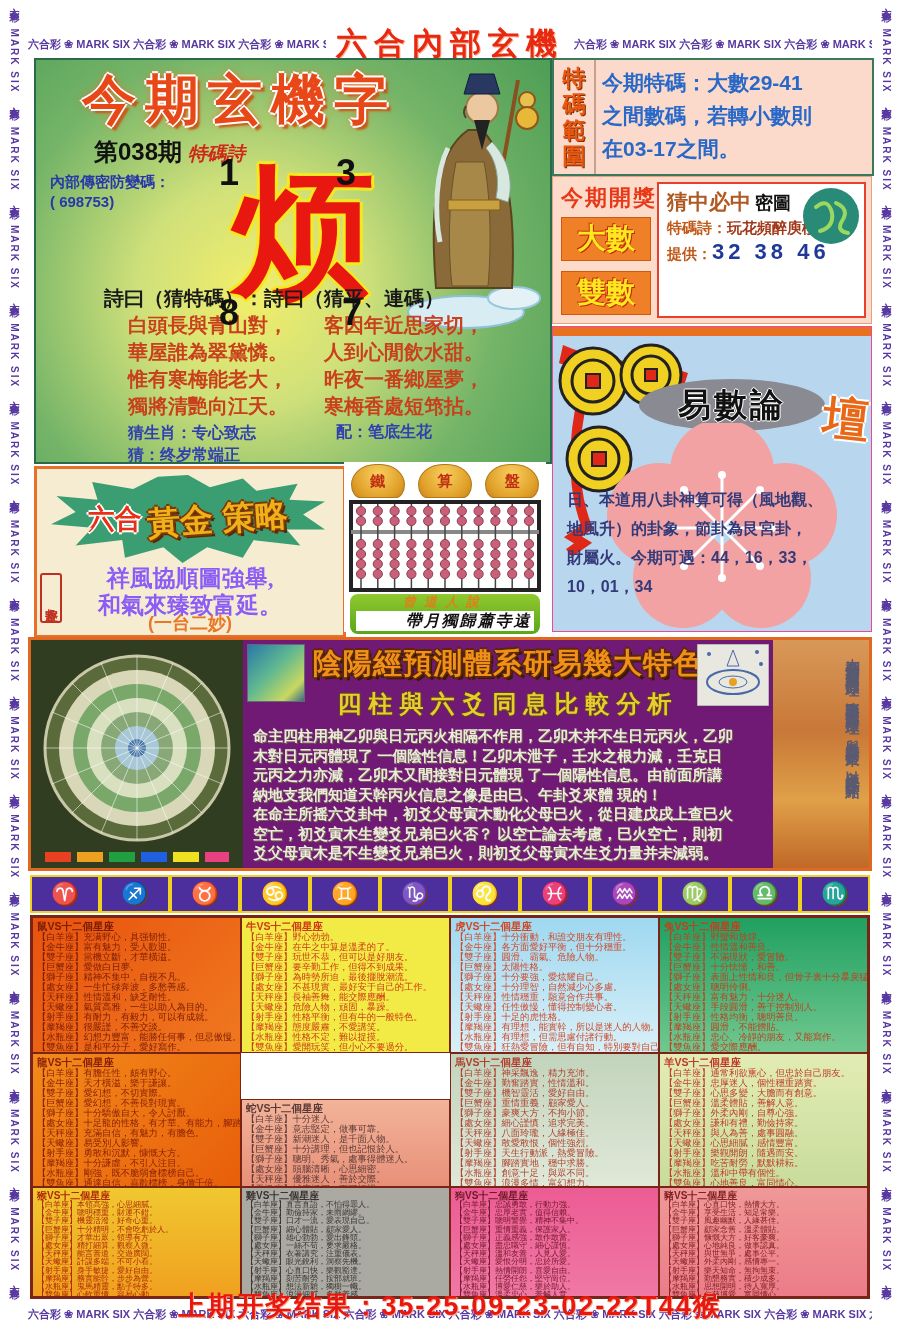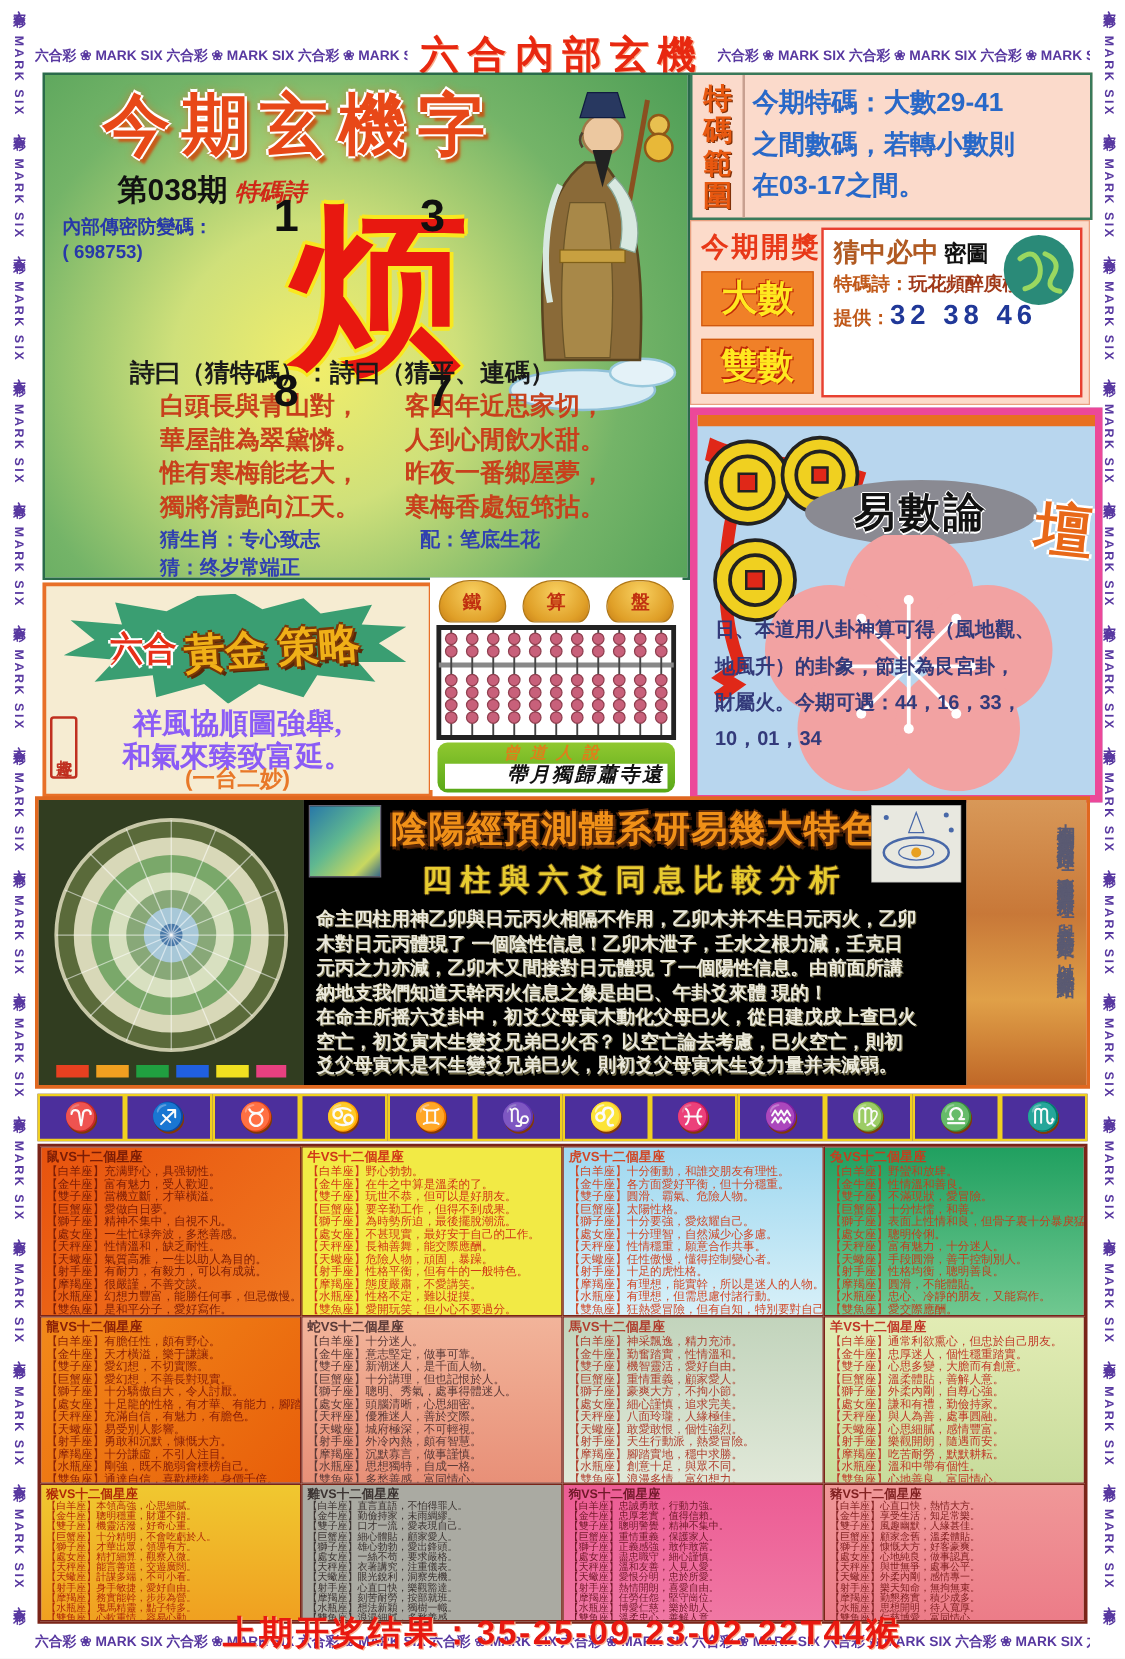--- a/index.html
+++ b/index.html
@@ -55,21 +55,21 @@
               padding:4px 8px;}
   #win-title{font-size:21px;font-weight:bold;color:#b05a22;}
   #win-title .t2{color:#111;font-size:18px;margin-left:4px;}
   #seal-circle{position:absolute;right:4px;top:3px;}
   .drow{font-size:15px;font-weight:bold;line-height:24px;white-space:nowrap;}
   .drow .lbl{color:#c05818;}
   .drow-0 .val{color:#e84818;font-size:20px;}
   .drow-1 .val{color:#a03818;}
   .drow-2 .val{color:#203898;font-size:22px;letter-spacing:4px;}
   
-  #forum{position:absolute;left:552px;top:326px;width:318px;height:304px;background:#b8d6ee;border:6px solid #ec4899;overflow:hidden;}
+  #forum{position:absolute;left:552px;top:326px;width:318px;height:304px;background:#b8d6ee;border:1px solid #ec4899;overflow:hidden;}
   #forum-strip{position:absolute;left:0;top:0;right:0;height:9px;background:#e87020;}
   #coins{position:absolute;left:0;top:10px;}
   #forum-ellipse{position:absolute;right:46px;top:52px;width:186px;height:52px;background:#8a8a92;border-radius:50%;
                  display:flex;align-items:center;justify-content:center;}
   #forum-ellipse span{font-size:33px;font-weight:bold;color:#111;letter-spacing:3px;
                       text-shadow:-1px 0 #fff,1px 0 #fff,0 -1px #fff,0 1px #fff;}
   #forum-tan{position:absolute;right:2px;top:62px;font-size:46px;font-weight:bold;color:#e86818;
              text-shadow:-2px 0 #fff,2px 0 #fff,0 -2px #fff,0 2px #fff;transform:rotate(6deg);}
   #flower{position:absolute;left:44px;top:96px;}
   #forum-text{position:absolute;left:14px;right:6px;top:158px;font-size:16px;font-weight:bold;color:#333a7a;line-height:29px;}
@@ -96,21 +96,21 @@
   #abacus-svg{display:block;margin:2px auto 0;}
   #dao-box{width:190px;height:40px;margin:2px auto 0;background:linear-gradient(#90c830,#58a818);
            border-radius:8px;text-align:center;position:relative;font-style:italic;}
   #dao-faint{font-size:13px;font-weight:bold;color:rgba(232,120,24,.9);line-height:15px;letter-spacing:8px;}
   #dao-strip{position:absolute;left:6px;right:6px;bottom:3px;height:20px;background:#fff;
              font-size:16px;font-weight:bold;color:#111;line-height:20px;letter-spacing:2px;padding-left:47px;}
   
   #middle{position:absolute;left:28px;top:637px;width:844px;height:234px;border:3px solid #e06820;
           display:flex;box-sizing:border-box;}
   #compass{width:212px;background:#313d20;position:relative;flex:0 0 auto;}
-  #mid-center{flex:1;background:#000000;position:relative;padding:2px 10px;overflow:hidden;}
+  #mid-center{flex:1;background:#701a75;position:relative;padding:2px 10px;overflow:hidden;}
   #thumb-l{position:absolute;left:4px;top:4px;width:56px;height:56px;border:1px solid #667;
            background:linear-gradient(135deg,#2878a8 0%,#60b890 45%,#c8d860 80%,#386888 100%);}
   #thumb-r{position:absolute;right:4px;top:4px;}
   #mid-title{text-align:center;font-size:29px;font-weight:bold;color:#f09018;letter-spacing:1px;margin-top:2px;
              text-shadow:-2px 0 #5a2808,2px 0 #5a2808,0 -2px #5a2808,0 2px #5a2808,3px 3px 0 #3a1a04;}
   #mid-sub{text-align:center;font-size:24px;font-weight:bold;color:#e8cc30;letter-spacing:7px;margin-top:4px;
            text-shadow:-1px 0 #604818,1px 0 #604818,0 -1px #604818,0 1px #604818;}
   #mid-body{margin-top:6px;font-size:15px;font-weight:bold;color:#eceadc;line-height:19.5px;
             text-shadow:1px 1px 0 #706a48;}
   #mid-side{flex:0 0 84px;background:linear-gradient(#d89858,#c87838 40%,#e0a048 70%,#c06828);
@@ -533,21 +533,21 @@
         <div class="tline">【巨蟹座】愛幻想，不善長對現實。</div>
         <div class="tline">【獅子座】十分驕傲自大，令人討厭。</div>
         <div class="tline">【處女座】十足龍的性格，有才華、有能力，腳踏實地。</div>
         <div class="tline">【天秤座】充滿自信，有魅力，有膽色。</div>
         <div class="tline">【天蠍座】易受別人影響。</div>
         <div class="tline">【射手座】勇敢和沉默，慷慨大方。</div>
         <div class="tline">【摩羯座】十分謙虛，不引人注目。</div>
         <div class="tline">【水瓶座】剛強，既不脆弱會標榜自己。</div>
         <div class="tline">【雙魚座】通達自信，喜歡標榜，身價千倍。</div>
       </div>
-      <div class="tblock" style="background: linear-gradient(rgb(242, 180, 154), rgb(232, 144, 120)); color: rgb(90, 58, 56);">
+      <div class="tblock" style="background: linear-gradient(rgb(242, 180, 154), rgb(232, 144, 120)); color: rgb(90, 58, 56); margin-top: 46px;">
         <div class="thead">蛇VS十二個星座</div>
         <div class="tline">【白羊座】十分迷人。</div>
         <div class="tline">【金牛座】意志堅定，做事可靠。</div>
         <div class="tline">【雙子座】新潮迷人，是千面人物。</div>
         <div class="tline">【巨蟹座】十分講理，但也記恨於人。</div>
         <div class="tline">【獅子座】聰明、秀氣，處事得體迷人。</div>
         <div class="tline">【處女座】頭腦清晰，心思細密。</div>
         <div class="tline">【天秤座】優雅迷人，善於交際。</div>
         <div class="tline">【天蠍座】城府極深，不可輕視。</div>
         <div class="tline">【射手座】外冷內熱，頗有智慧。</div>

